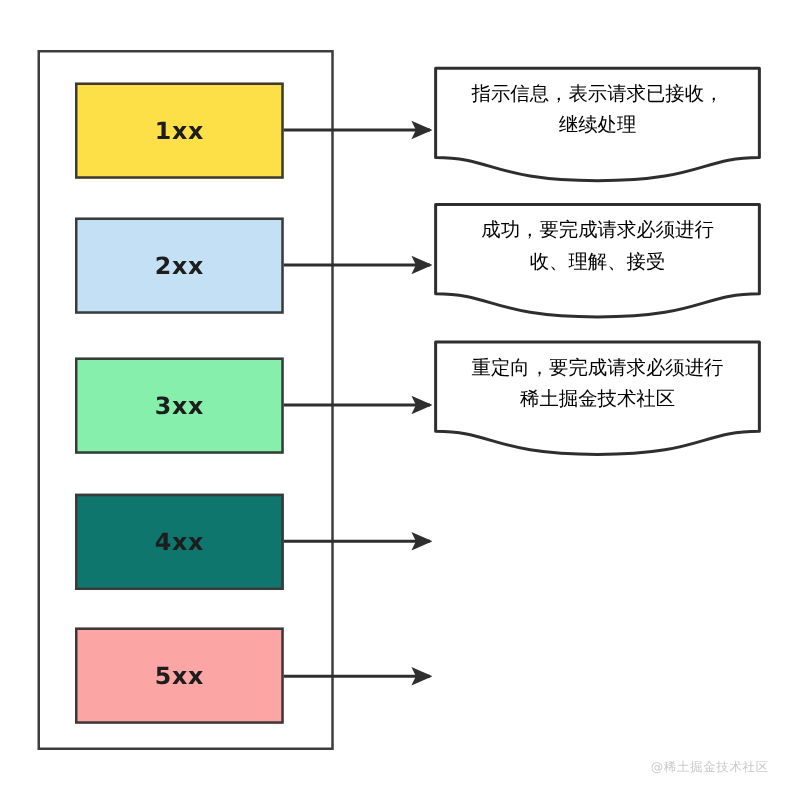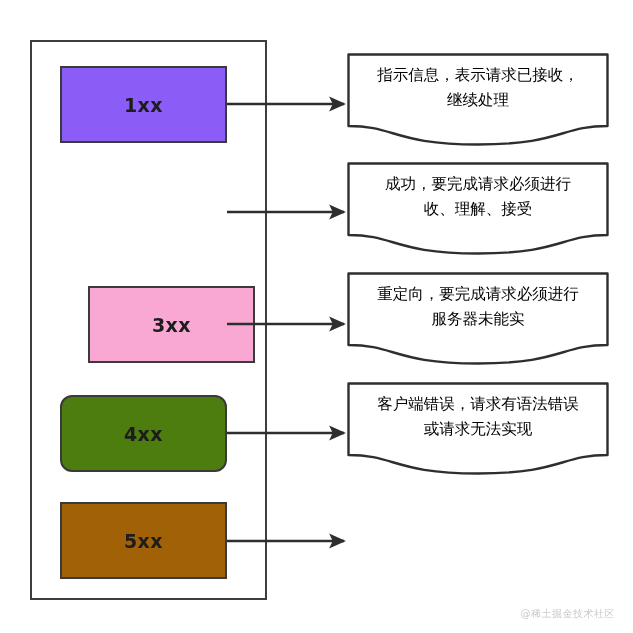--- a/index.html
+++ b/index.html
@@ -117,30 +117,33 @@
     user-select: none;
   }
 </style>
 </head>
 <body>
 
 <div id="diagram-root">
 
   <div class="group-container"></div>
 
-  <div class="code-box r0" style="background:#8b5cf6;">
+  <div class="code-box r0" style="background:#fde047;">
     <span class="code-label">1xx</span>
   </div>
-  <div class="code-box r2" style="background:#f9a8d4;margin-left:28px;">
+  <div class="code-box r1" style="background:#c3e0f5;">
+    <span class="code-label">2xx</span>
+  </div>
+  <div class="code-box r2" style="background:#86efac;">
     <span class="code-label">3xx</span>
   </div>
-  <div class="code-box r3" style="background:#4d7c0f;border-radius:12px;">
+  <div class="code-box r3" style="background:#0f766e;">
     <span class="code-label">4xx</span>
   </div>
-  <div class="code-box r4" style="background:#a16207;">
+  <div class="code-box r4" style="background:#fca5a5;">
     <span class="code-label">5xx</span>
   </div>
 
   <svg id="connectors" viewBox="0 0 633 633">
     <defs>
       <marker id="arrowhead" markerWidth="7" markerHeight="7" refX="6.2" refY="3.5" orient="auto" markerUnits="strokeWidth">
         <path d="M0,0.4 L7,3.5 L0,6.6 L1.5,3.5 Z" fill="#2e2e2e"></path>
       </marker>
     </defs>
     <g stroke="#2e2e2e" stroke-width="2.4" fill="none" marker-end="url(#arrowhead)">
@@ -166,27 +169,20 @@
     </svg>
     <div class="desc-text">成功，要完成请求必须进行
 收、理解、接受</div>
   </div>
 
   <div class="desc-box d2">
     <svg viewBox="0 0 262 93" preserveAspectRatio="none">
       <path d="M1.5,1.5 L260.5,1.5 L260.5,73 C214,73 214,91.5 131,91.5 C48,91.5 48,73 1.5,73 Z" fill="#ffffff" stroke="#2e2e2e" stroke-width="2.4" stroke-linejoin="round"></path>
     </svg>
     <div class="desc-text">重定向，要完成请求必须进行
-服务器未能实</div>
+稀土掘金技术社区</div>
   </div>
 
-  <div class="desc-box d3">
-    <svg viewBox="0 0 262 93" preserveAspectRatio="none">
-      <path d="M1.5,1.5 L260.5,1.5 L260.5,73 C214,73 214,91.5 131,91.5 C48,91.5 48,73 1.5,73 Z" fill="#ffffff" stroke="#2e2e2e" stroke-width="2.4" stroke-linejoin="round"></path>
-    </svg>
-    <div class="desc-text">客户端错误，请求有语法错误
-或请求无法实现</div>
-  </div>
 
 
   <div class="watermark">@稀土掘金技术社区</div>
 
 </div>
 
 </body></html>

